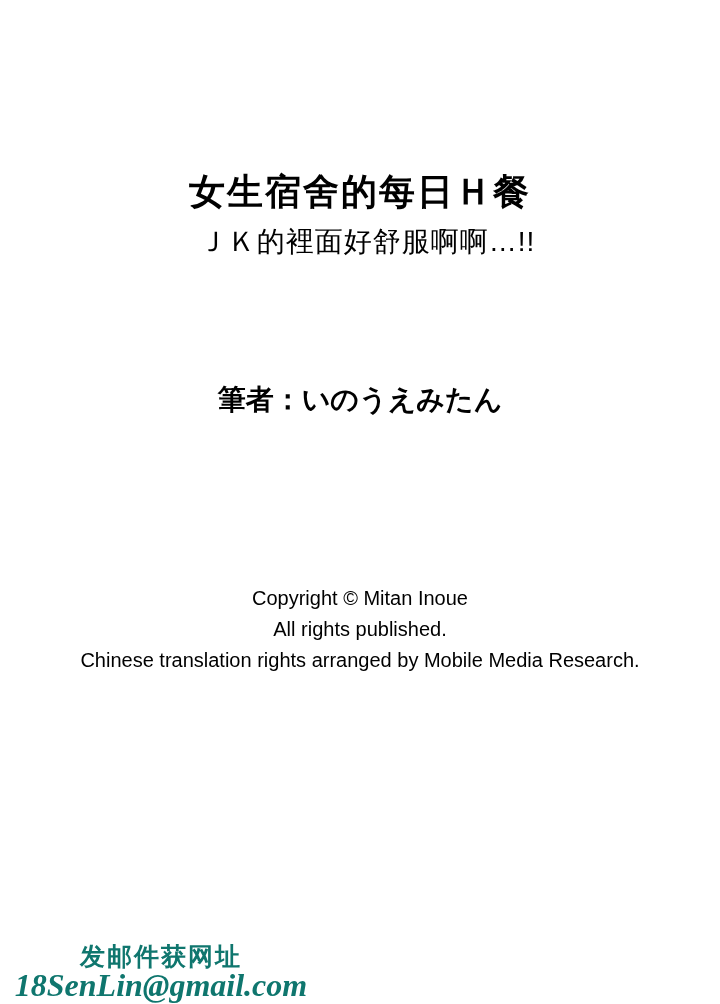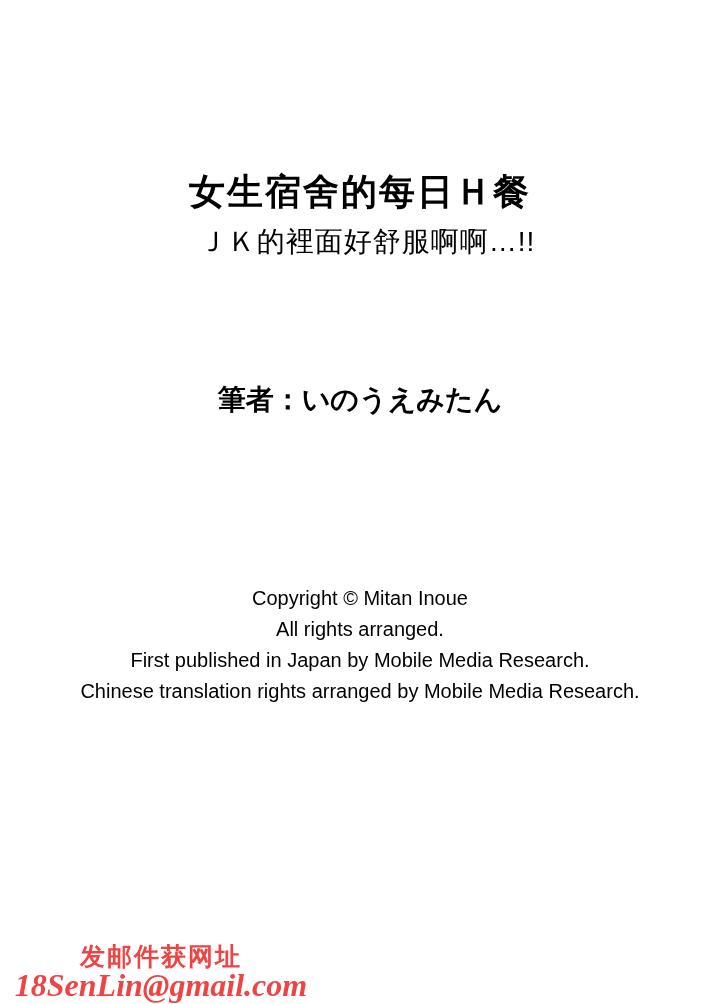--- a/index.html
+++ b/index.html
@@ -84,23 +84,22 @@
 
   <div class="centered title">女生宿舍的每日Ｈ餐</div>
 
   <div class="centered subtitle">ＪＫ的裡面好舒服啊啊…!!</div>
 
 
   <div class="centered author">筆者：いのうえみたん</div>
 
   <div class="centered copyright">
     <div>Copyright © Mitan Inoue</div>
-    <div>All rights arranged.</div>
-    <div>First published in Japan by Mobile Media Research.</div>
+    <div>All rights published.</div>
     <div>Chinese translation rights arranged by Mobile Media Research.</div>
   </div>
 
-  <div class="contact" style="color: #ef4444;">
+  <div class="contact" style="color: #0f766e;">
     <div class="contact-label">发邮件获网址</div>
     <div class="contact-email">18SenLin@gmail.com</div>
   </div>
 
 </div>
 
 </body></html>

